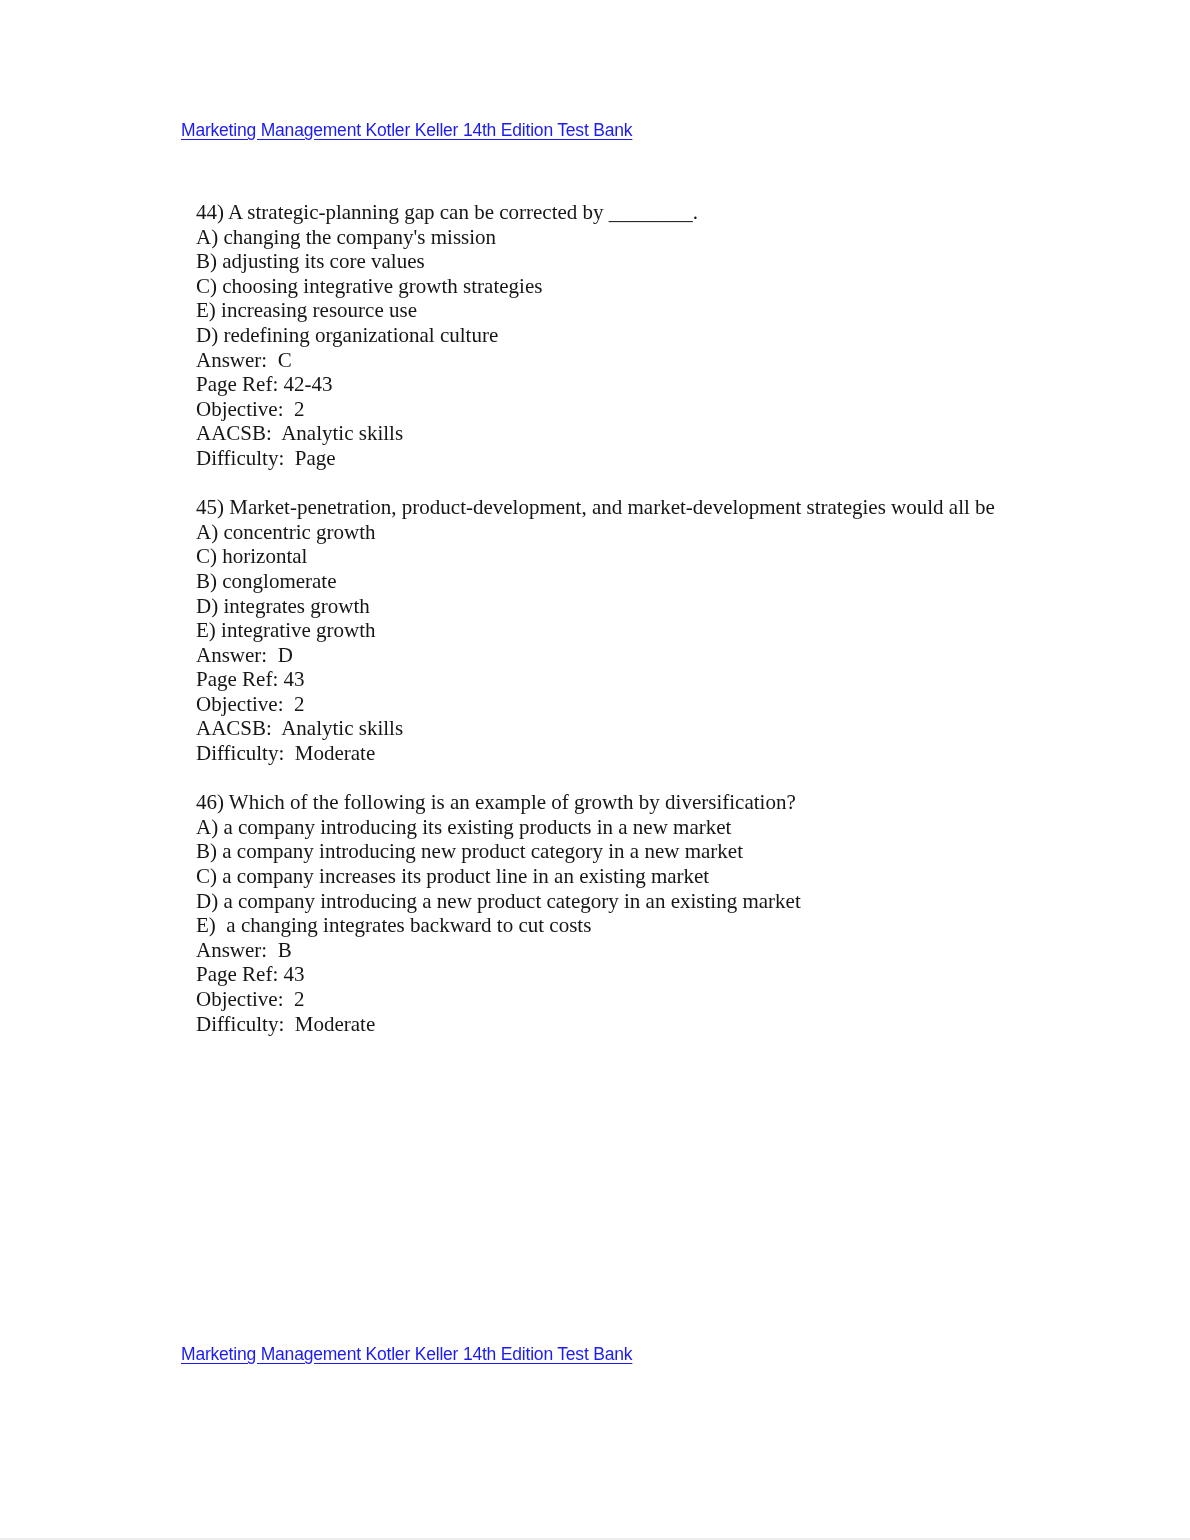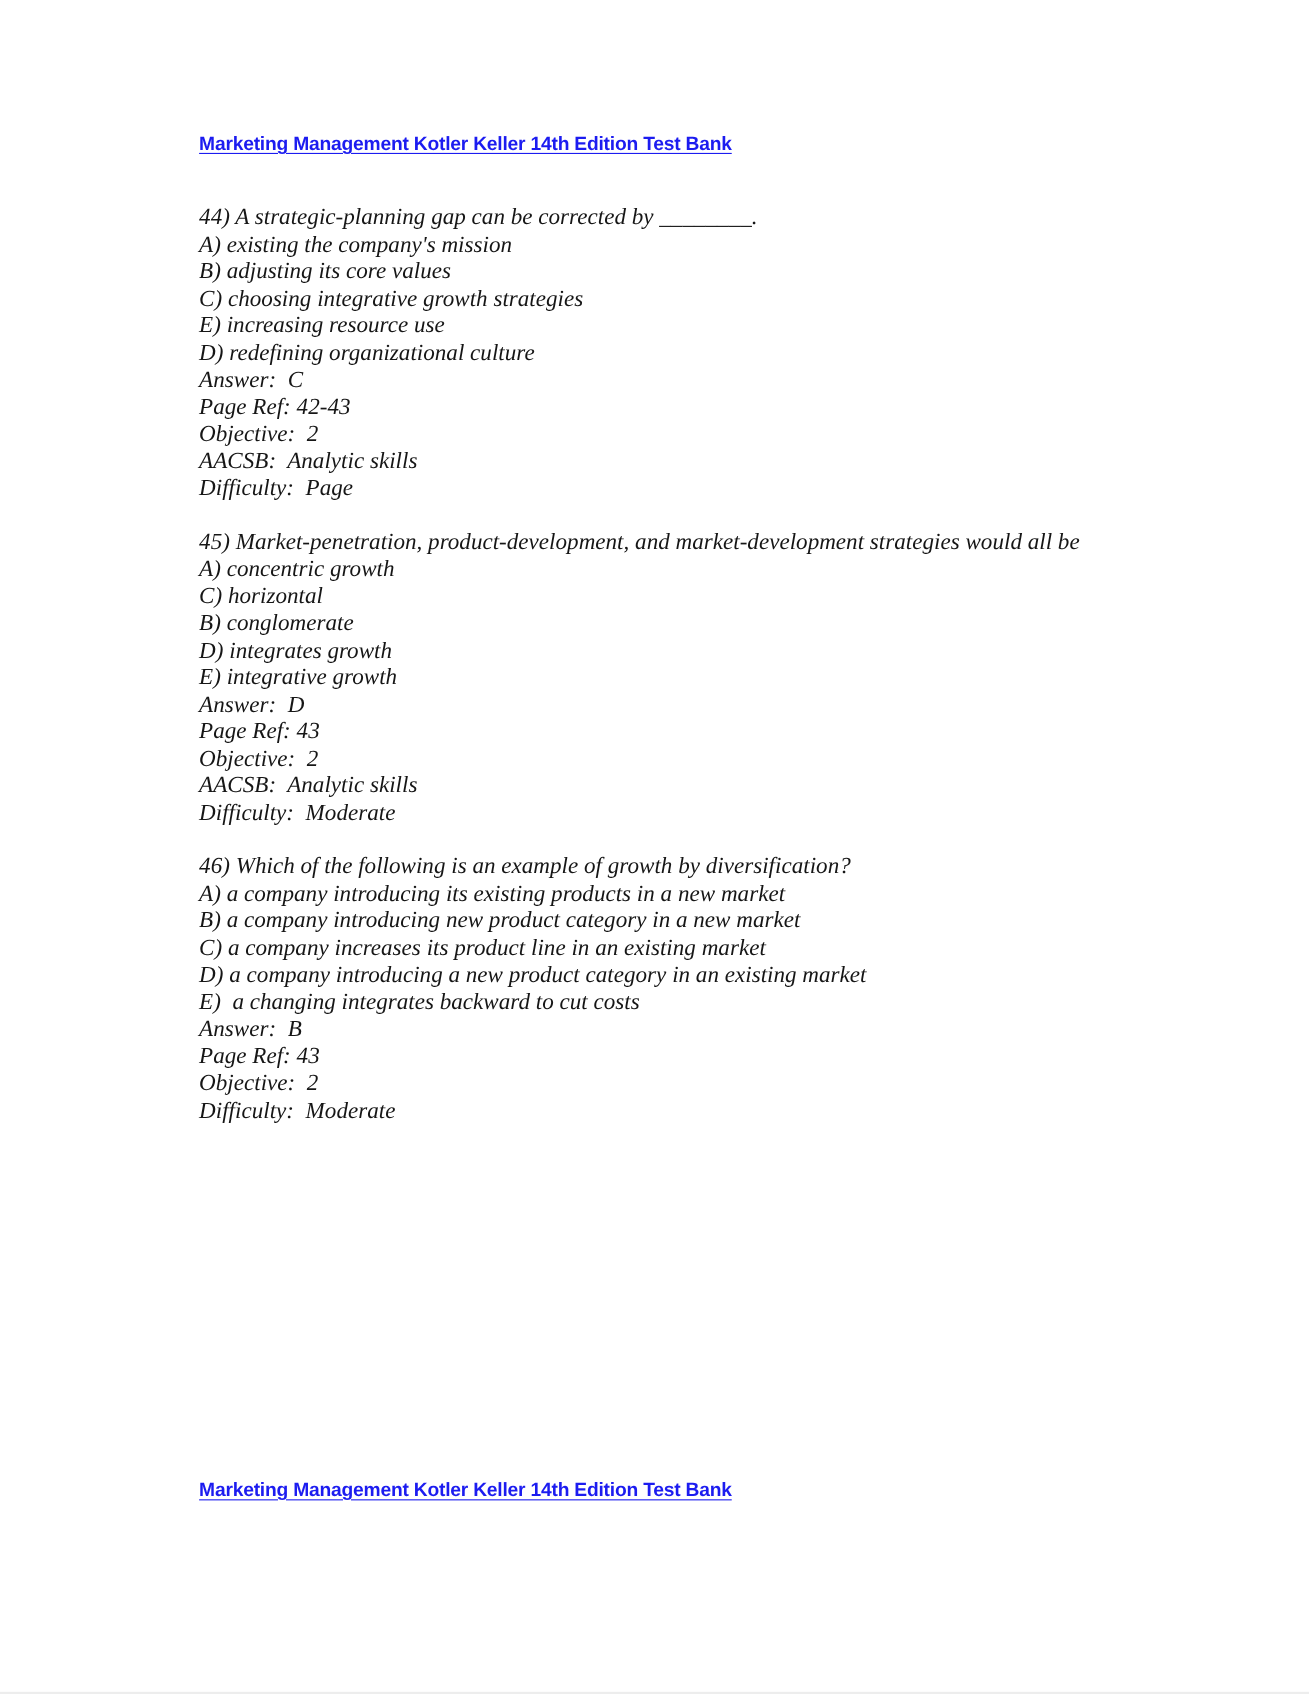--- a/index.html
+++ b/index.html
@@ -15,21 +15,21 @@
     font-family: "Liberation Serif", serif;
     color: #161616;
   }
   .page {
     position: absolute;
     inset: 0;
     background: #ffffff;
   }
   .doc-link {
     font-family: "Liberation Sans", sans-serif;
-    font-weight: bold;
+    font-weight: normal;
     font-size: 17.5px;
     letter-spacing: -0.2px;
     text-decoration: underline;
     text-underline-offset: 3px;
     white-space: pre;
     cursor: pointer;
   }
   .header-link {
     position: absolute;
     left: 181px;
@@ -39,21 +39,21 @@
     position: absolute;
     left: 181px;
     top: 1344px;
   }
   .questions {
     position: absolute;
     left: 181px;
     top: 185px;
     width: 840px;
   }
-  .question-block { margin: 0; font-style: italic; }
+  .question-block { margin: 15px; }
   .question-block + .question-block { margin-top: 24.6px; }
   .line {
     font-size: 21px;
     line-height: 24.6px;
     white-space: pre;
   }
   .page-bottom-edge {
     position: absolute;
     left: 0;
     bottom: 0;
@@ -65,21 +65,21 @@
 </head>
 <body style="color: rgb(22, 22, 22); background: rgb(255, 255, 255);">
 
 <div class="page">
 
   <a class="doc-link header-link" style="color: rgb(28, 28, 240); text-decoration-color: rgb(28, 28, 240);">Marketing Management Kotler Keller 14th Edition Test Bank</a>
 
   <div class="questions">
       <div class="question-block">
         <div class="line">44) A strategic-planning gap can be corrected by ________.</div>
-        <div class="line">A) existing the company's mission</div>
+        <div class="line">A) changing the company's mission</div>
         <div class="line">B) adjusting its core values</div>
         <div class="line">C) choosing integrative growth strategies</div>
         <div class="line">E) increasing resource use</div>
         <div class="line">D) redefining organizational culture</div>
         <div class="line">Answer:  C</div>
         <div class="line">Page Ref: 42-43</div>
         <div class="line">Objective:  2</div>
         <div class="line">AACSB:  Analytic skills</div>
         <div class="line">Difficulty:  Page</div>
       </div>

